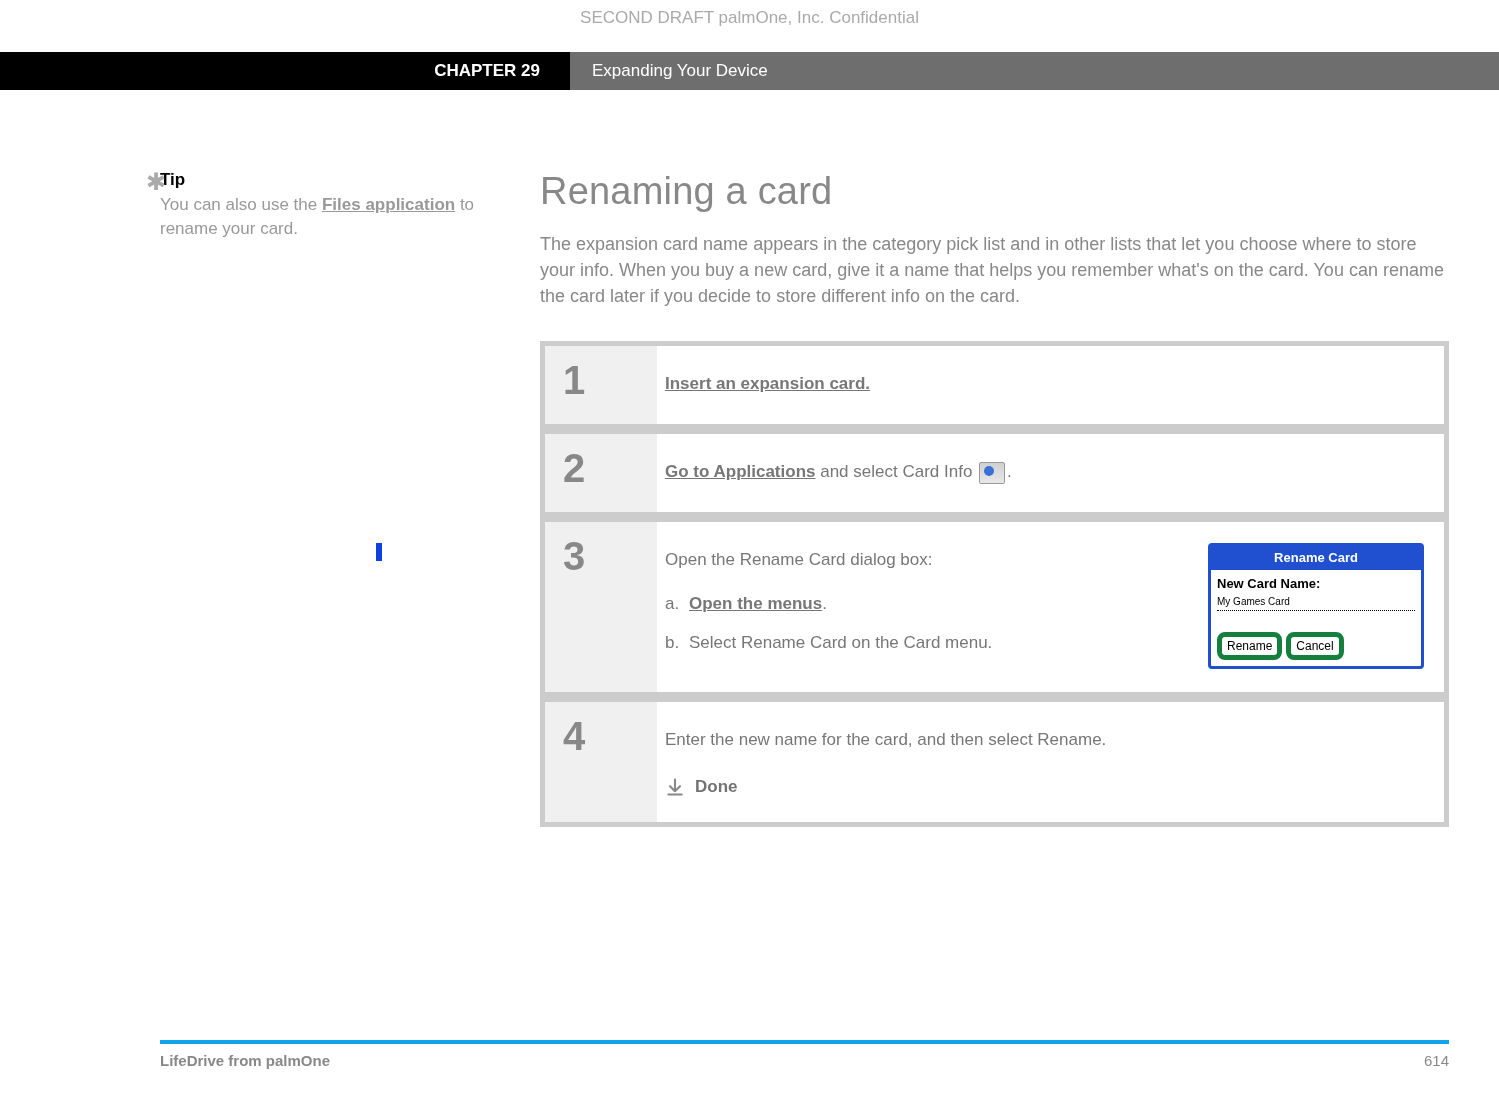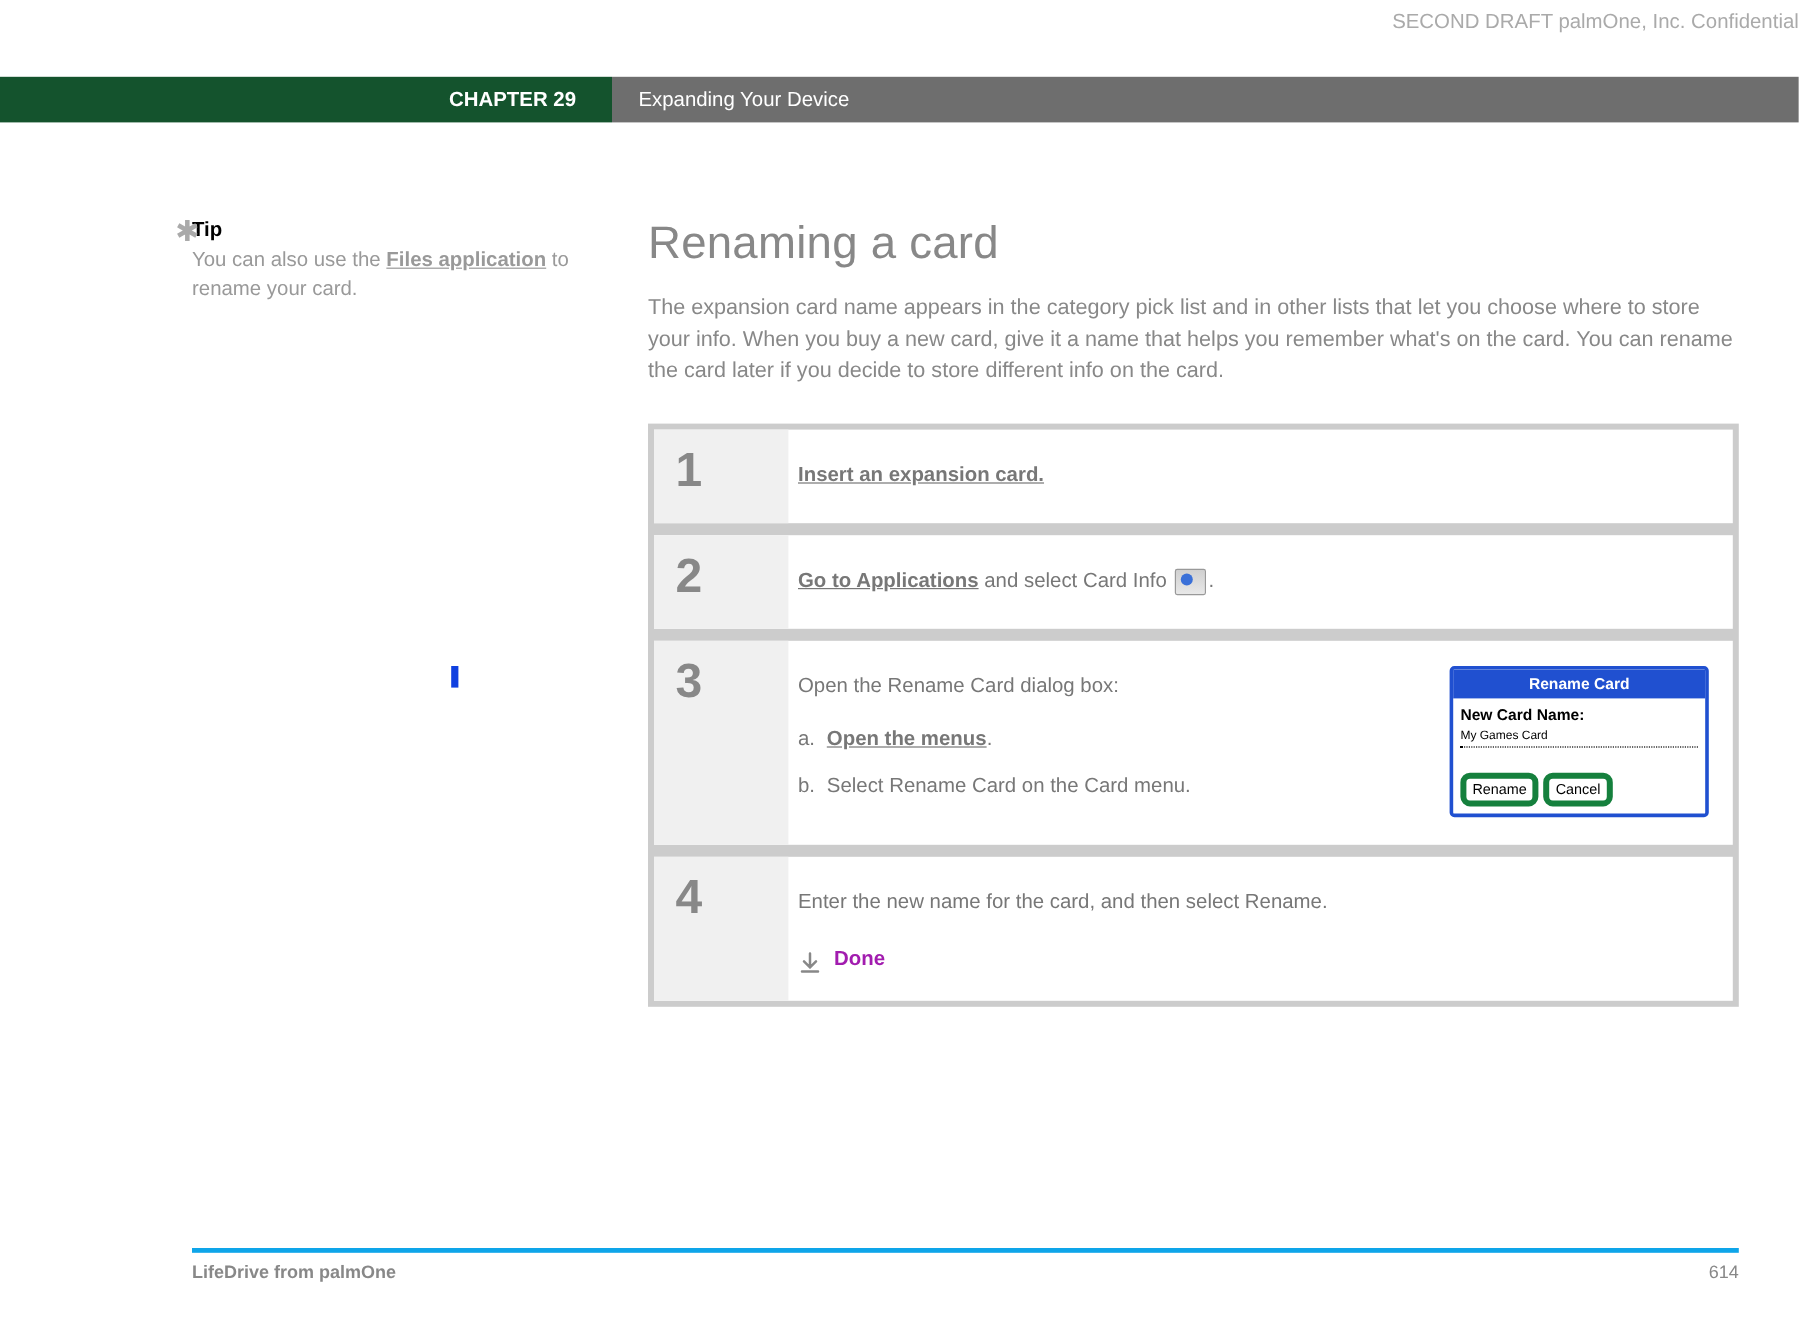--- a/index.html
+++ b/index.html
@@ -5,34 +5,34 @@
     * { margin: 0; padding: 0; box-sizing: border-box; }
     body {
       font-family: "Helvetica Neue", Arial, sans-serif;
       background: #fff;
       width: 1499px;
       height: 1119px;
       position: relative;
       color: #666;
     }
     .header-confidential {
-      text-align: right;
+      text-align: center;
       color: #aaa;
       font-size: 17px;
       padding-top: 8px;
-      padding-bottom: 36px;
+      padding-bottom: 24px;
     }
     .chapter-bar {
       display: flex;
       height: 38px;
       margin-bottom: 80px;
     }
     .chapter-orange {
-      background: #14532d;
-      width: 510px;
+      background: #000000;
+      width: 570px;
       display: flex;
       align-items: center;
       justify-content: flex-end;
       padding-right: 30px;
       color: #fff;
       font-weight: bold;
       font-size: 17px;
     }
     .chapter-gray {
       background: #6e6e6e;
@@ -182,24 +182,24 @@
     .inline-icon::before {
       content: "";
       position: absolute;
       left: 4px; top: 3px;
       width: 10px; height: 10px;
       background: #3a70d8;
       border-radius: 50%;
     }
     .done-row {
       display: flex;
-      align-items: flex-end;
+      align-items: center;
       gap: 10px;
       margin-top: 22px;
-      color: #a21caf;
+      color: #737373;
       font-weight: bold;
       font-size: 17px;
     }
     .done-icon {
       width: 20px; height: 20px;
       position: relative;
     }
     .done-icon svg { width: 100%; height: 100%; }
     .blue-rev {
       position: absolute;

